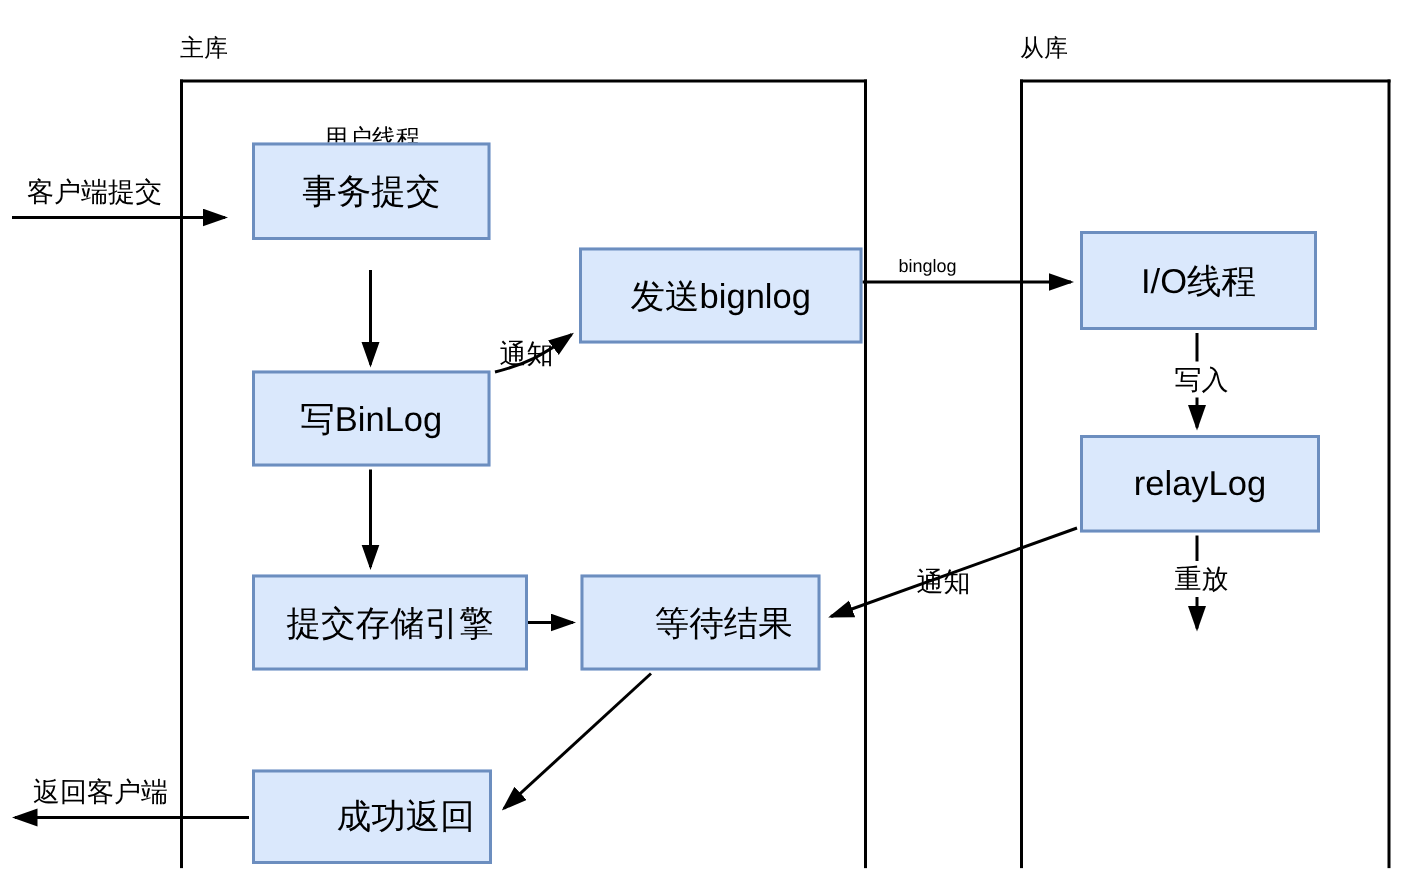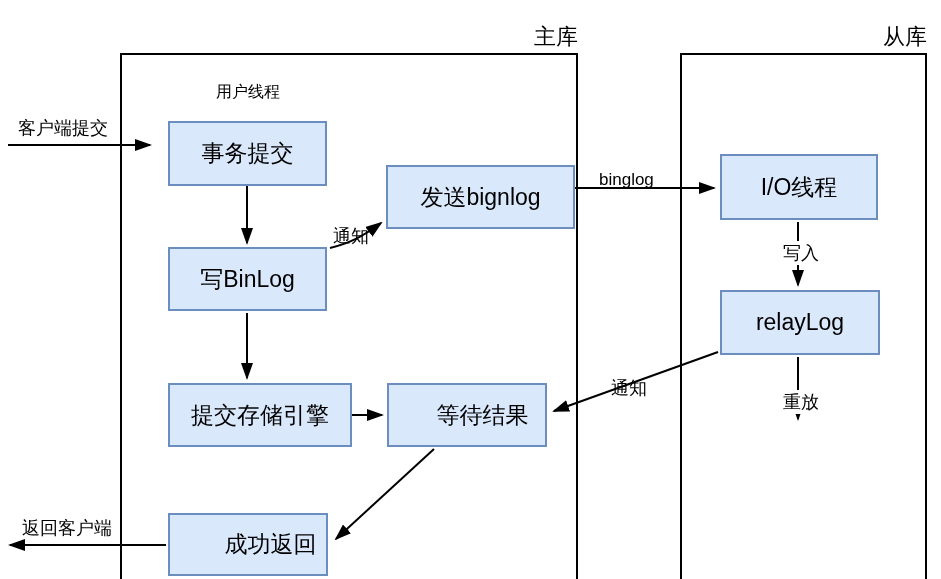--- a/index.html
+++ b/index.html
@@ -40,42 +40,42 @@
     border: 2px solid var(--node-border);
     display: flex;
     align-items: center;
     justify-content: center;
     font-size: 23px;
     color: var(--text-color);
     white-space: nowrap;
   }
   .group-title {
     position: absolute;
-    text-align: right;
-    font-size: 22px;
+    text-align: left;
+    font-size: 16px;
     color: var(--text-color);
   }
   .sub-title {
     position: absolute;
     text-align: center;
     font-size: 16px;
     color: var(--text-color);
   }
   .edge-label {
     position: absolute;
     font-size: 18px;
     color: var(--text-color);
     white-space: nowrap;
   }
   .edge-label.on-line {
     background: var(--bg);
     text-align: center;
     padding: 0 2px;
   }
-  .edge-label.latin { font-size: 17px; }
+  .edge-label.latin { font-size: 12px; }
 </style>
 </head>
 <body>
 
 <div class="canvas">
 
   <div class="container-box" style="left:120px; top:53px; width:458px; height:526px;"></div>
   <div class="container-box" style="left:680px; top:53px; width:247px; height:526px;"></div>
 
   <svg class="arrows" width="941" height="579" viewBox="0 0 941 579" xmlns="http://www.w3.org/2000/svg">
@@ -96,21 +96,21 @@
       <path d="M718,352 L554,411" marker-end="url(#ah)"></path>
       <path d="M434,449 L336,539" marker-end="url(#ah)"></path>
       <path d="M166,545 L10,545" marker-end="url(#ah)"></path>
     </g>
   </svg>
 
   <div class="group-title" style="left:120px; top:22px; width:458px;">主库</div>
   <div class="group-title" style="left:680px; top:22px; width:247px;">从库</div>
   <div class="sub-title" style="left:168px; top:82px; width:160px;">用户线程</div>
 
-  <div class="node" style="left:168px; top:121px; width:159px; height:65px;">
+  <div class="node" style="left:168px; top:95px; width:159px; height:65px;">
     <span>事务提交</span>
   </div>
   <div class="node" style="left:168px; top:247px; width:159px; height:64px;">
     <span>写BinLog</span>
   </div>
   <div class="node" style="left:168px; top:383px; width:184px; height:64px;">
     <span>提交存储引擎</span>
   </div>
   <div class="node" style="left:168px; top:513px; width:160px; height:63px;padding-left:45px;">
     <span>成功返回</span>
@@ -126,17 +126,17 @@
     <span>I/O线程</span>
   </div>
   <div class="node" style="left:720px; top:290px; width:160px; height:65px;">
     <span>relayLog</span>
   </div>
 
   <div class="edge-label" style="left:18px; top:116px;">客户端提交</div>
   <div class="edge-label" style="left:333px; top:224px;">通知</div>
   <div class="edge-label latin" style="left:599px; top:170px;">binglog</div>
   <div class="edge-label on-line" style="left:781px; top:241px; width:36px;">写入</div>
-  <div class="edge-label on-line" style="left:781px; top:374px; width:36px;margin-top:16px;">重放</div>
+  <div class="edge-label on-line" style="left:781px; top:374px; width:36px;">重放</div>
   <div class="edge-label" style="left:611px; top:376px;">通知</div>
   <div class="edge-label" style="left:22px; top:516px;">返回客户端</div>
 
 </div>
 
 </body></html>

